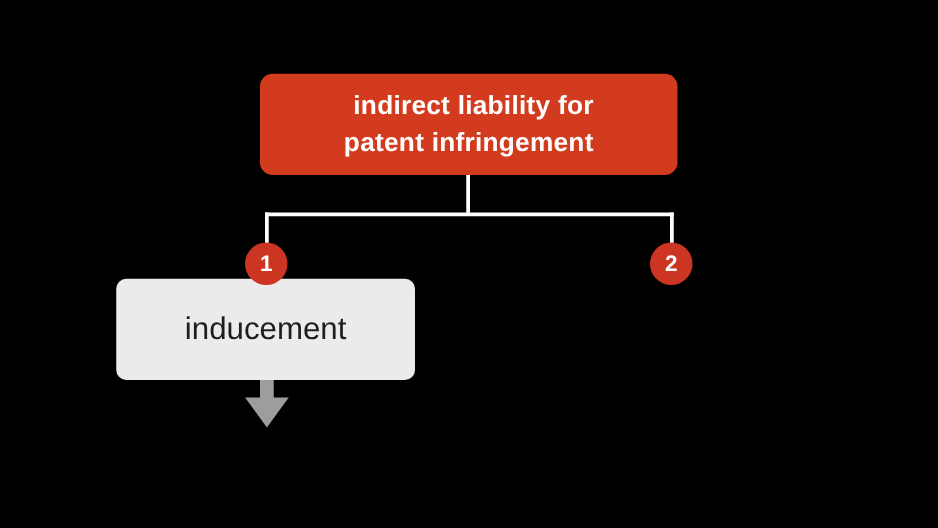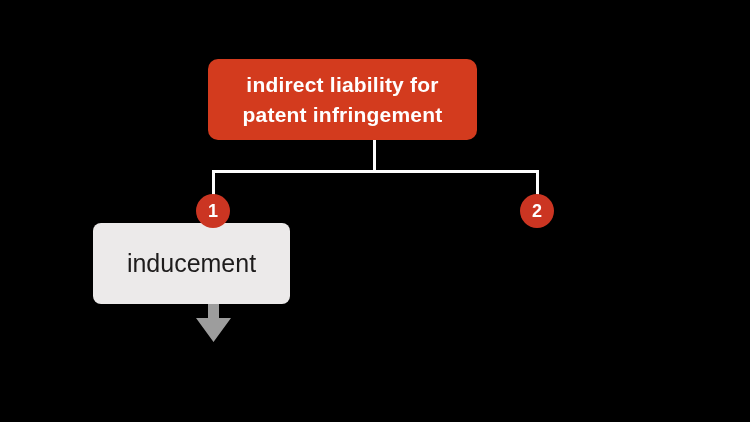--- a/index.html
+++ b/index.html
@@ -12,28 +12,28 @@
     width: 750px;
     height: 422px;
     background: var(--background, #000000);
     overflow: hidden;
     font-family: "Liberation Sans", sans-serif;
   }
   .root-box {
     position: absolute;
     left: 208px;
     top: 59px;
-    width: 269px;
+    width: 334px;
     height: 81px;
     background: var(--root-bg, #d33b1e);
     border-radius: 10px;
     display: flex;
     align-items: center;
     justify-content: center;
-    text-align: center;
+    text-align: right;
     box-sizing: border-box;
   }
   .root-label {
     color: var(--root-text, #ffffff);
     font-size: 21px;
     font-weight: bold;
     line-height: 1.4;
     white-space: pre-line;
     letter-spacing: 0.2px;
   }
@@ -70,21 +70,21 @@
     background: var(--child-bg, #eceaea);
     border-radius: 8px;
     display: flex;
     align-items: center;
     justify-content: center;
     text-align: center;
     box-sizing: border-box;
     padding: 4px 10px;
     z-index: 1;
   }
-  .child-left  { left: 93px;  width: 197px; }
+  .child-left  { left: 93px;  width: 239px; }
   .child-right { left: 417px; width: 240px; }
   .child-label {
     color: var(--child-text, #1e1c1c);
     font-size: 25px;
     line-height: 1.22;
   }
   .down-arrow {
     position: absolute;
     left: 195px;
     top: 303px;

